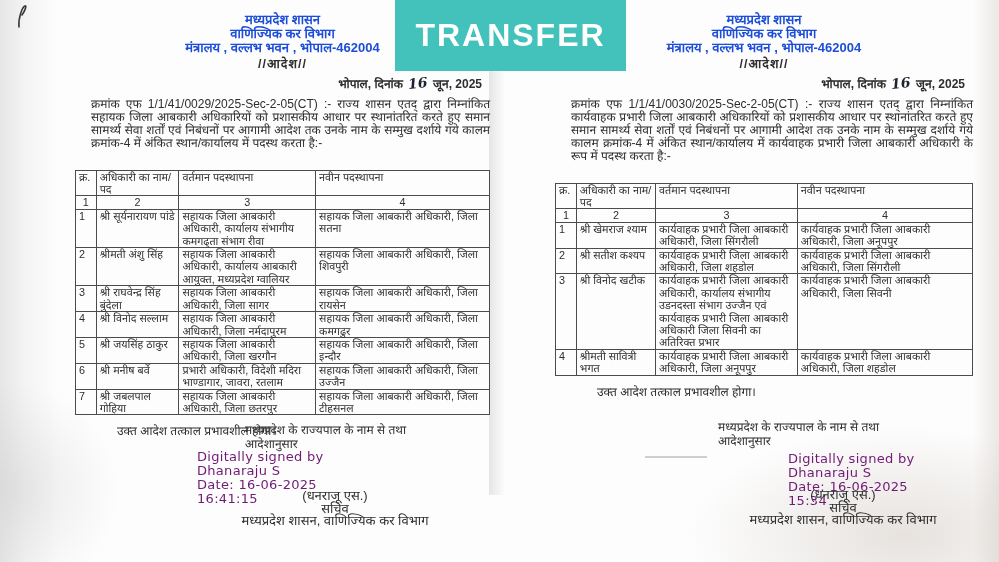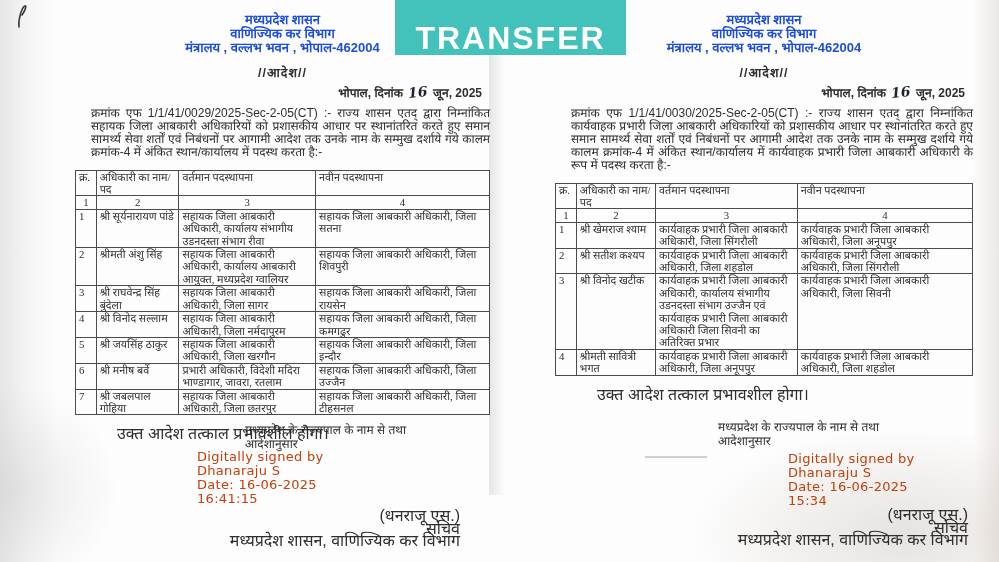--- a/index.html
+++ b/index.html
@@ -12,48 +12,48 @@
               background:linear-gradient(270deg,#e3deda 0%,rgba(255,255,255,0) 100%);opacity:.7;}
   .divider-shadow{position:absolute;left:489px;top:55px;width:16px;height:440px;
                   background:linear-gradient(90deg,rgba(185,185,185,.35),rgba(255,255,255,0));}
   .smudge-br{position:absolute;right:0;bottom:0;width:340px;height:150px;
              background:radial-gradient(ellipse at 72% 82%,rgba(203,193,185,.45),rgba(255,255,255,0) 62%);}
   .smudge-bl{position:absolute;left:0;bottom:0;width:120px;height:180px;
              background:radial-gradient(ellipse at 10% 60%,rgba(200,200,200,.4),rgba(255,255,255,0) 70%);}
   .dash-artifact{position:absolute;left:645px;top:456px;width:62px;height:2px;background:#cfcfcf;}
   .hand-mark{position:absolute;left:13px;top:3px;}
   
-  .banner{position:absolute;left:395px;top:0;width:231px;height:55px;background:#42c2ba;
-          display:flex;align-items:flex-end;justify-content:center;padding-bottom:1px;box-sizing:border-box;}
+  .banner{position:absolute;left:395px;top:0;width:231px;height:71px;background:#42c2ba;
+          display:flex;align-items:center;justify-content:center;padding-bottom:1px;box-sizing:border-box;}
   .banner span{font-family:"Liberation Sans",sans-serif;font-weight:bold;font-size:32px;
                letter-spacing:2px;color:#ffffff;line-height:1;}
   
   .page{position:absolute;top:0;height:562px;box-sizing:border-box;}
   .page-left{left:60px;width:430px;padding-left:15px;}
   .page-right{left:548px;width:425px;padding-left:7px;}
   .hdr{margin-top:13px;text-align:center;font-weight:bold;font-size:13px;line-height:14px;color:#1d4ed8;}
-  .order-label{text-align:center;font-weight:bold;font-size:12.5px;margin-top:9px;letter-spacing:1px;}
+  .order-label{text-align:center;font-weight:bold;font-size:12.5px;letter-spacing:1px;}
   .date-line{text-align:right;font-size:12px;font-weight:600;margin-top:3px;padding-right:8px;}
   .hand-day{display:inline-block;font-family:"DejaVu Serif",serif;font-style:italic;font-size:14px;
             transform:rotate(-6deg);margin:0 2px;color:#1d2330;}
   .body-par{margin:6px 0 0 16px;font-size:12px;line-height:12.9px;text-align:justify;}
-  .order-table{width:100%;border-collapse:collapse;margin-top:11px;font-size:10.8px;line-height:12.4px;font-family:Liberation Serif, serif;}
+  .order-table{width:100%;border-collapse:collapse;margin-top:20px;font-size:10.8px;line-height:12.4px;}
   .order-table th,.order-table td{border:1px solid #4c4c4c;padding:0 3px;vertical-align:top;
                                   text-align:left;font-weight:normal;}
   .num-row td{text-align:center;}
   .c-num{text-align:center;}
-  .effective{margin-top:7px;padding-left:42px;font-size:16px;}
+  .effective{margin-top:7px;padding-left:42px;font-size:12px;}
   .by-order{position:absolute;width:250px;font-size:12px;line-height:13.5px;}
   .page-left .by-order{top:424px;left:185px;}
   .page-right .by-order{top:421px;left:170px;}
   .digi-sig{position:absolute;font-family:"DejaVu Sans",sans-serif;font-size:13px;line-height:14px;
-            color:#c2410c;letter-spacing:.3px;}
+            color:#701a75;letter-spacing:.3px;}
   .page-left .digi-sig{top:450px;left:137px;}
   .page-right .digi-sig{top:452px;left:240px;}
-  .signatory{position:absolute;width:250px;text-align:right;font-size:16px;line-height:12.6px;margin-top:20px;}
+  .signatory{position:absolute;width:250px;text-align:center;font-size:13px;line-height:12.6px;}
   .page-left .signatory{top:490px;left:150px;}
   .page-right .signatory{top:489px;left:170px;}
 </style>
 </head>
 <body>
 
 <div class="canvas">
 
   <div class="edge-left"></div>
   <div class="edge-right"></div>
@@ -100,21 +100,21 @@
       </tr>
       <tr class="num-row">
         <td>1</td>
         <td>2</td>
         <td>3</td>
         <td>4</td>
       </tr>
       <tr>
         <td class="c-num">1</td>
         <td>श्री सूर्यनारायण पांडे</td>
-        <td>सहायक जिला आबकारी अधिकारी, कार्यालय संभागीय उडनदस्ता संभाग रीवा</td>
+        <td>सहायक जिला आबकारी अधिकारी, कार्यालय संभागीय कमगढ्ता संभाग रीवा</td>
         <td>सहायक जिला आबकारी अधिकारी, जिला सतना</td>
       </tr>
       <tr>
         <td class="c-num">2</td>
         <td>श्रीमती अंशु सिंह</td>
         <td>सहायक जिला आबकारी अधिकारी, कार्यालय आबकारी आयुक्त, मध्यप्रदेश ग्वालियर</td>
         <td>सहायक जिला आबकारी अधिकारी, जिला शिवपुरी</td>
       </tr>
       <tr>
         <td class="c-num">3</td>

